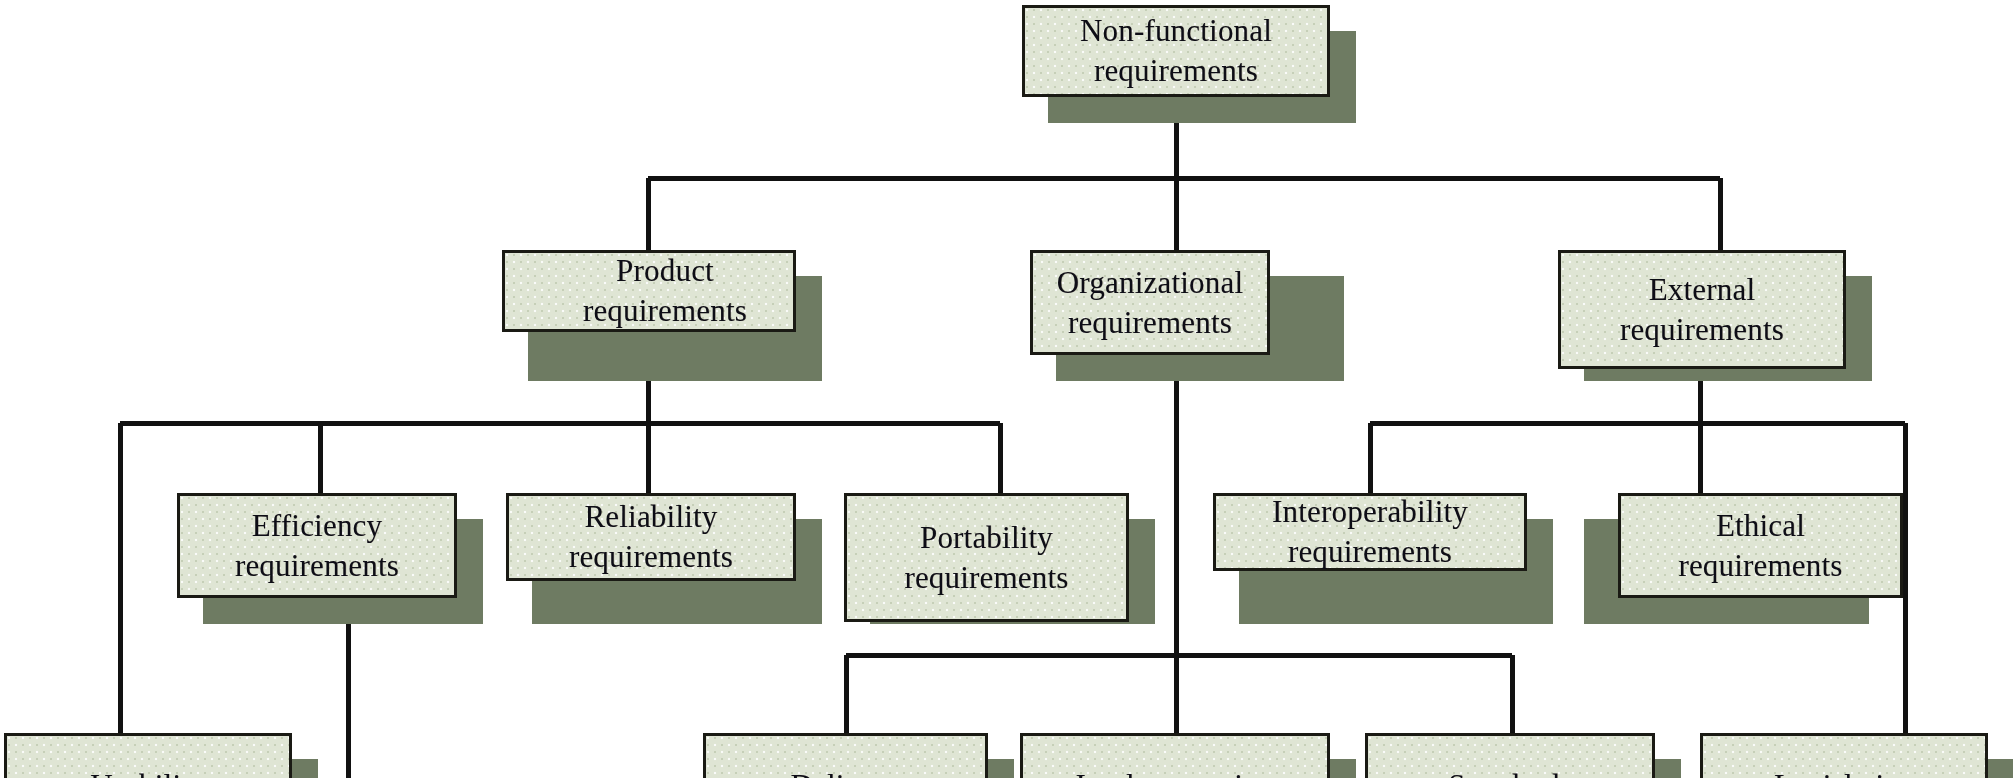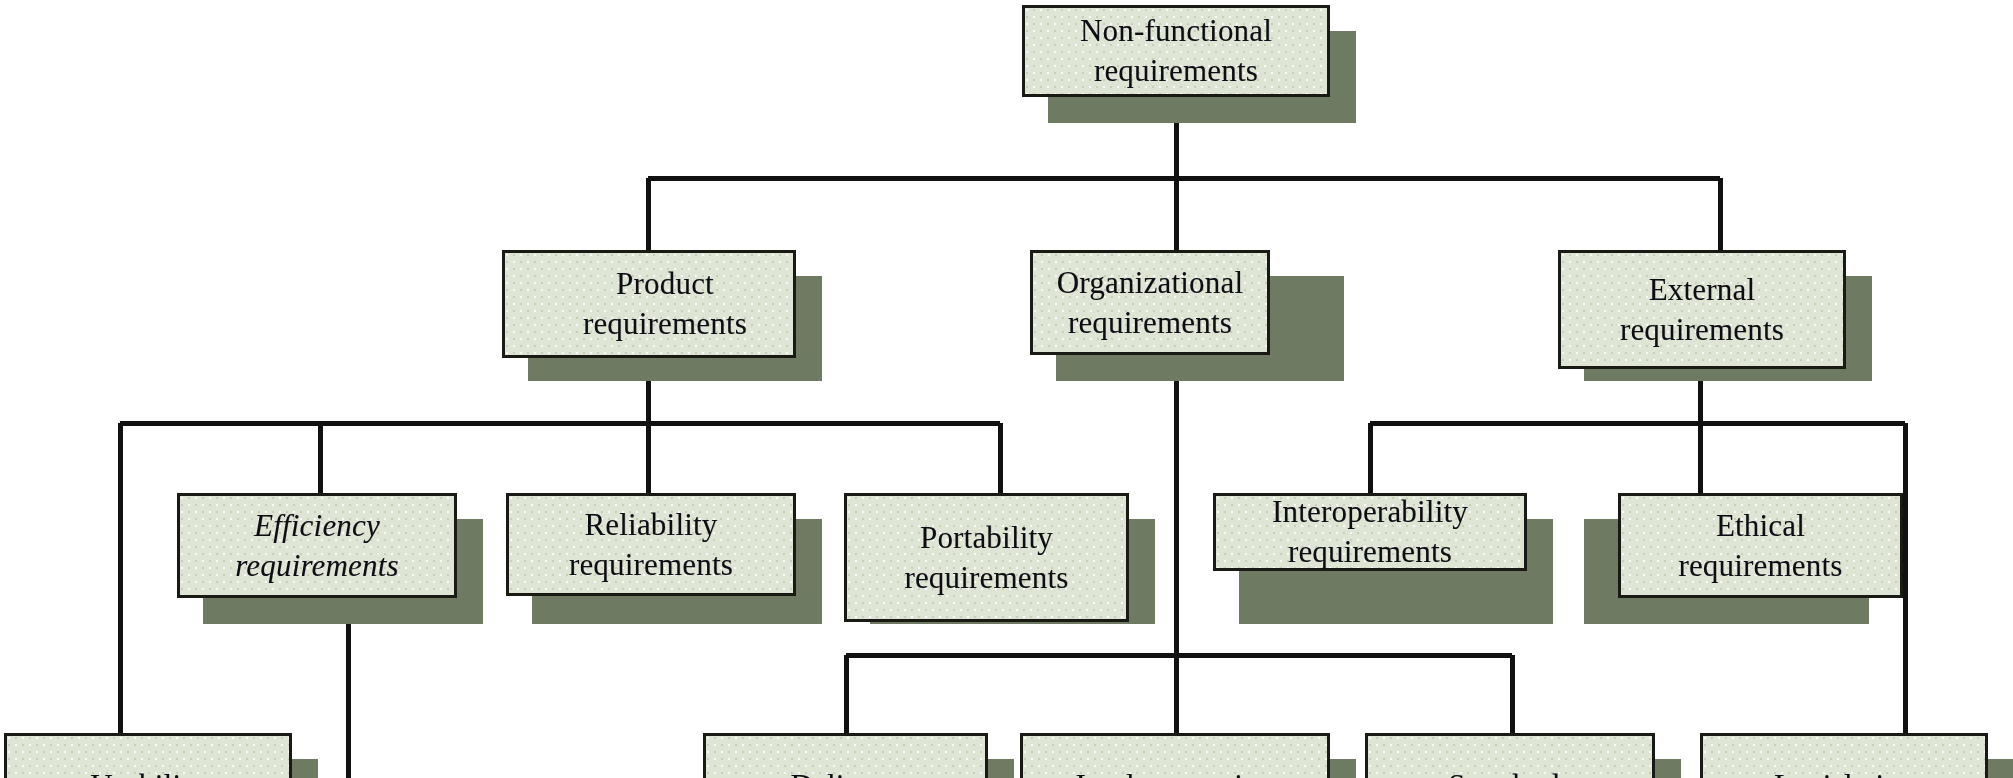--- a/index.html
+++ b/index.html
@@ -96,41 +96,41 @@
     </g>
   </svg>
 
   <div class="node-group">
       <div class="node-shadow" style="left: 1048px; top: 31px; width: 308px; height: 92px;"></div>
       <div class="node" style="left: 1022px; top: 5px; width: 308px; height: 92px;">
         <span class="node-label">Non-functional
 requirements</span>
       </div>
       <div class="node-shadow" style="left: 528px; top: 276px; width: 294px; height: 105px;"></div>
-      <div class="node" style="left: 502px; top: 250px; width: 294px; height: 108px; padding-left: 32px;">
+      <div class="node" style="left: 502px; top: 250px; width: 294px; height: 82px; padding-left: 32px;">
         <span class="node-label">Product
 requirements</span>
       </div>
       <div class="node-shadow" style="left: 1056px; top: 276px; width: 288px; height: 105px;"></div>
       <div class="node" style="left: 1030px; top: 250px; width: 240px; height: 105px;">
         <span class="node-label">Organizational
 requirements</span>
       </div>
       <div class="node-shadow" style="left: 1584px; top: 276px; width: 288px; height: 105px;"></div>
       <div class="node" style="left: 1558px; top: 250px; width: 288px; height: 119px;">
         <span class="node-label">External
 requirements</span>
       </div>
       <div class="node-shadow" style="left: 203px; top: 519px; width: 280px; height: 105px;"></div>
-      <div class="node" style="left: 177px; top: 493px; width: 280px; height: 105px; font-style: italic;">
+      <div class="node" style="left: 177px; top: 493px; width: 280px; height: 105px;">
         <span class="node-label">Efficiency
 requirements</span>
       </div>
       <div class="node-shadow" style="left: 532px; top: 519px; width: 290px; height: 105px;"></div>
-      <div class="node" style="left: 506px; top: 493px; width: 290px; height: 103px;">
+      <div class="node" style="left: 506px; top: 493px; width: 290px; height: 88px;">
         <span class="node-label">Reliability
 requirements</span>
       </div>
       <div class="node-shadow" style="left: 870px; top: 519px; width: 285px; height: 105px;"></div>
       <div class="node" style="left: 844px; top: 493px; width: 285px; height: 129px;">
         <span class="node-label">Portability
 requirements</span>
       </div>
       <div class="node-shadow" style="left: 1239px; top: 519px; width: 314px; height: 105px;"></div>
       <div class="node" style="left: 1213px; top: 493px; width: 314px; height: 78px;">

